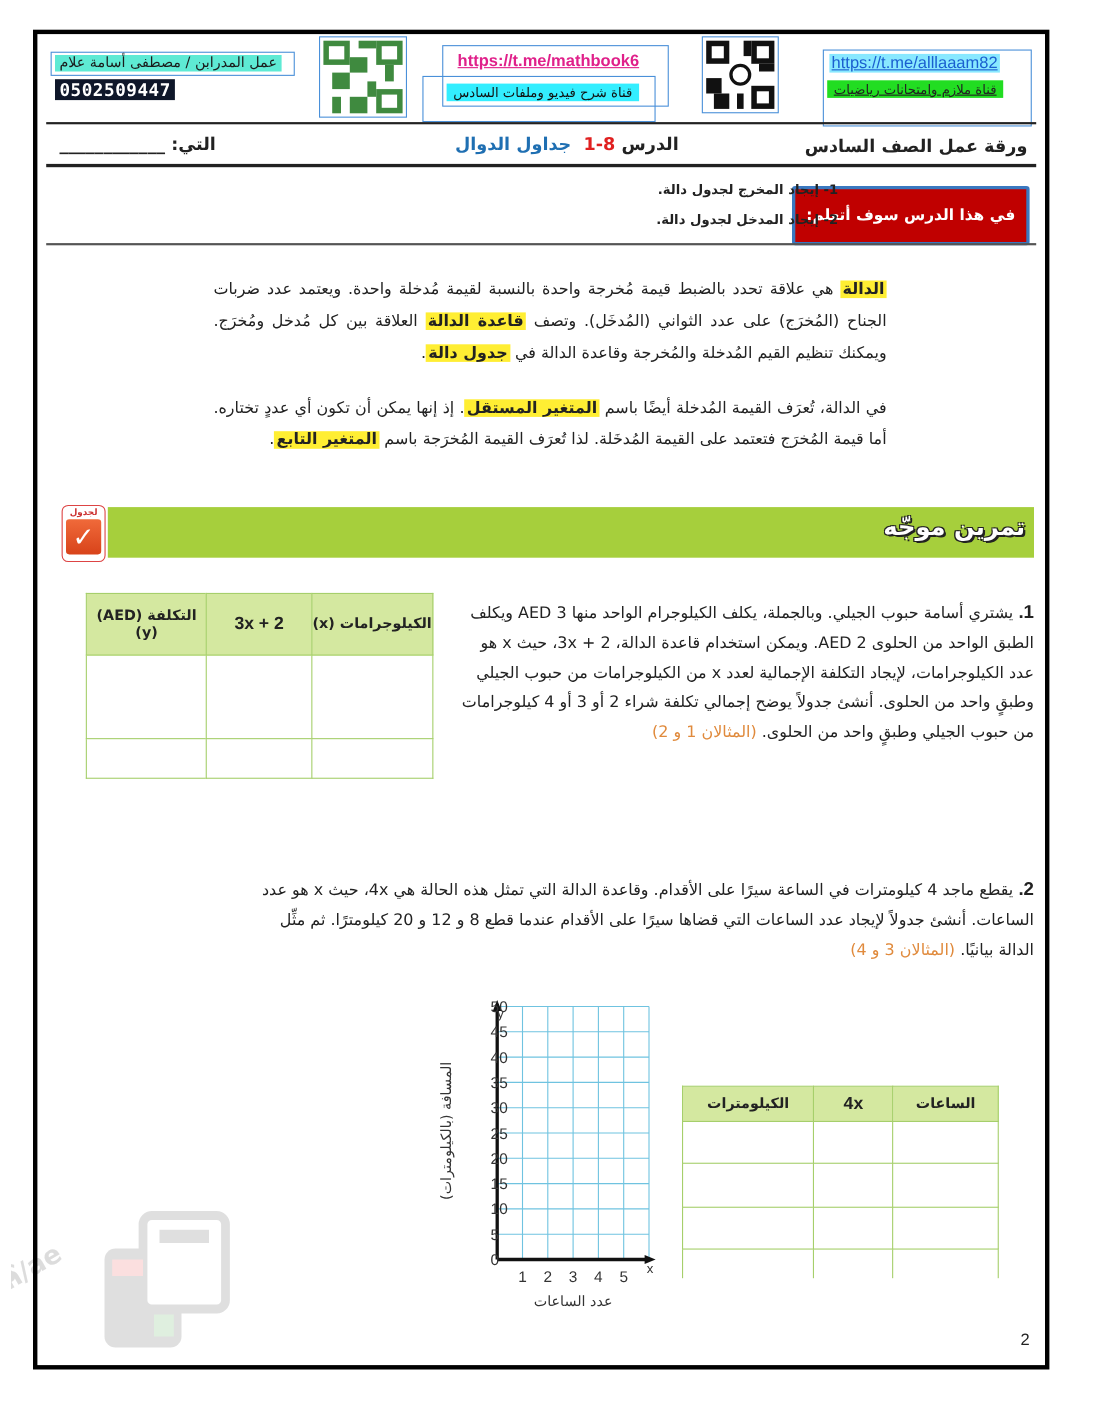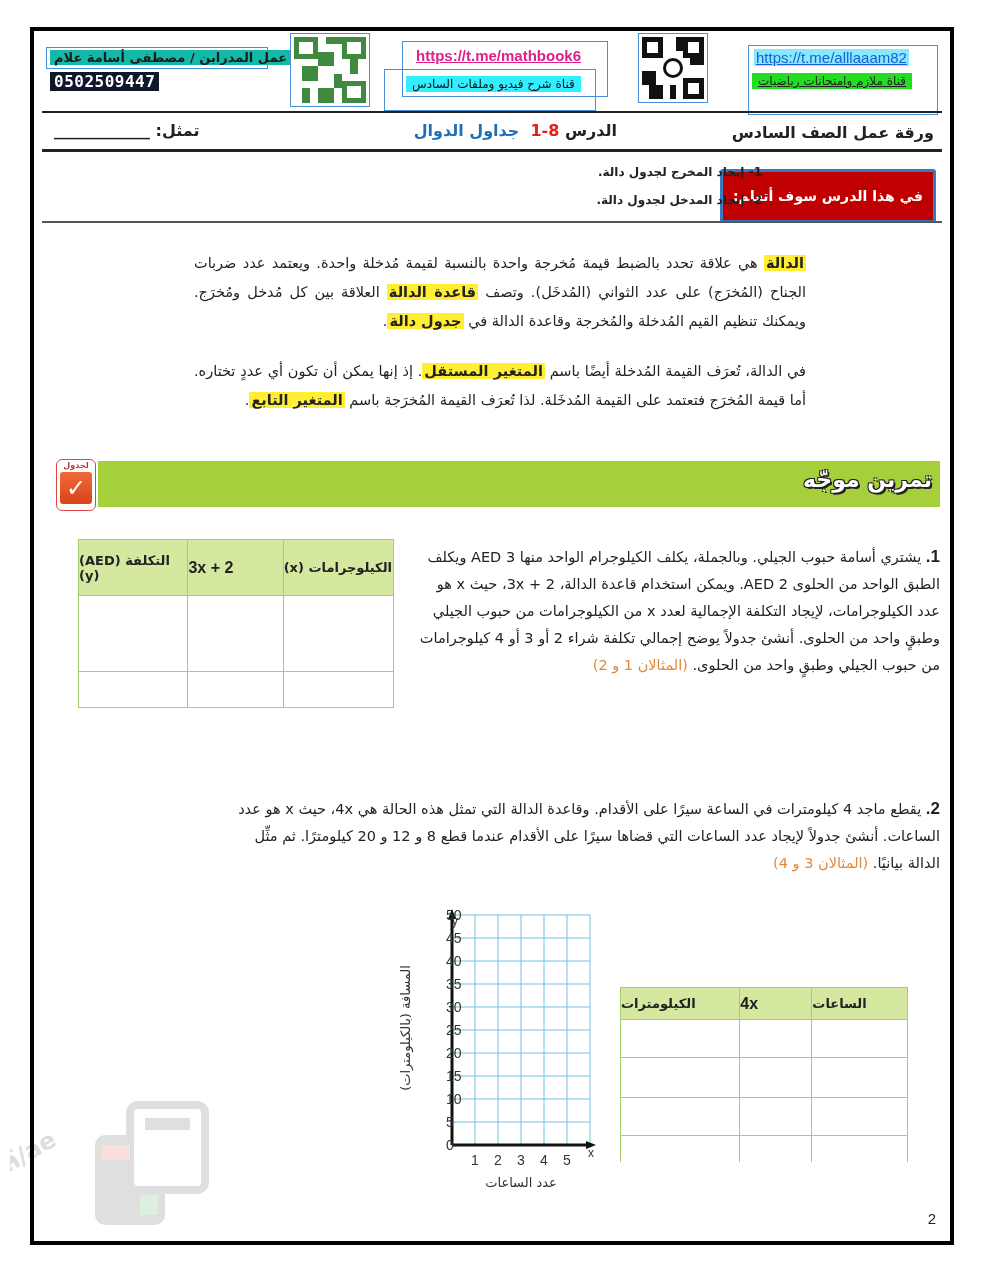--- a/index.html
+++ b/index.html
@@ -3,37 +3,37 @@
 <meta charset="utf-8">
 <style>
   html, body { margin:0; padding:0; background:#fff; }
   body { width:995px; height:1280px; position:relative; overflow:hidden; font-family:"DejaVu Sans", sans-serif; color:#222; }
   .page { position:absolute; left:30px; top:27px; width:924px; height:1218px; border:4px solid #000; box-sizing:border-box; }
   .abs { position:absolute; }
   .hdr-line { position:absolute; left:8px; right:8px; height:2px; background:#222; }
   .bluebox { position:absolute; border:1.5px solid #4a90d9; box-sizing:border-box; }
   .qr { position:absolute; display:grid; grid-template-columns:repeat(9,1fr); grid-template-rows:repeat(9,1fr); border:1.5px solid #4a90d9; box-sizing:border-box; padding:3px; gap:0; }
   .qr span { display:block; }
-  .author { background:#14b8a6; color:#1a1a1a; font-size:13px; font-weight:bold; padding:0 4px; white-space:nowrap; }
+  .author { background:#5eead4; color:#1a1a1a; font-size:13px; font-weight:normal; padding:0 4px; white-space:nowrap; }
   .phone { background:#0f172a; color:#fff; font-family:"DejaVu Sans Mono", monospace; font-weight:bold; font-size:16px; padding:0 4px; letter-spacing:0.5px; }
   .link { font-family:"Liberation Sans", sans-serif; font-size:15px; text-decoration:underline; white-space:nowrap; }
   .cyanbar { background:#33eeff; font-size:12px; padding:1px 6px; white-space:nowrap; color:#111; }
   .greenbar { background:#22dd22; font-size:12px; padding:1px 6px; white-space:nowrap; color:#222; text-decoration:underline; }
   .title-row { position:absolute; top:90px; left:8px; right:8px; height:28px; font-weight:bold; font-size:16px; }
   .learn-badge { position:absolute; background:#c00000; color:#fff; font-weight:bold; font-size:14px; padding:16px 10px; border:3px solid #3a78c0; border-radius:3px; white-space:nowrap; }
   .obj { position:absolute; font-size:12px; font-weight:bold; white-space:nowrap; }
   .para { position:absolute; font-size:14.5px; line-height:29px; text-align:justify; text-align-last:right; }
   .hl { background:#ffee33; font-weight:bold; padding:0 2px; }
   .greenband { position:absolute; background:#a6cf3c; }
   .band-title { position:absolute; font-size:22px; font-weight:bold; color:#fff; text-shadow: 2px 2px 0 #222, -1px -1px 0 #222, 1px -1px 0 #222, -1px 1px 0 #222; white-space:nowrap; }
   .check-icon { position:absolute; width:40px; height:52px; border:1.5px solid #d44; border-radius:6px; background:#fff; box-sizing:border-box; }
   .check-icon .lbl { font-size:8px; color:#c33; text-align:center; line-height:12px; font-weight:bold; }
   .check-icon .box { margin:0 3px; height:32px; background:linear-gradient(#f06a3a,#d8431a); border-radius:3px; color:#fff; font-size:24px; text-align:center; line-height:32px; }
   table.gt { position:absolute; border-collapse:collapse; }
-  table.gt td, table.gt th { border:1.5px solid #a6cf6b; padding:0; text-align:left; }
+  table.gt td, table.gt th { border:1.5px solid #a6cf6b; padding:0; text-align:center; }
   table.gt th { background:#d4e8a0; font-weight:bold; font-size:13px; }
   .q { position:absolute; font-size:14.5px; line-height:27px; }
   .qnum { font-weight:bold; font-family:"Liberation Sans", sans-serif; font-size:17px; }
   .ref { color:#e08a3c; }
   .graph { position:absolute; }
   .graph-lbl { font-family:"Liberation Sans", sans-serif; font-size:14px; color:#333; }
   .watermark { position:absolute; left:10px; top:1030px; width:270px; height:240px; opacity:0.18; pointer-events:none; }
 </style>
 </head>
 <body>
@@ -93,21 +93,21 @@
   <div class="hdr-line" style="top:80px;"></div>
 
   <div class="title-row">
     <span class="abs" style="right:8px;top:2px;">ورقة عمل الصف السادس</span>
     <span class="abs" style="right:325px;top:0px;white-space:nowrap;">
       <span>الدرس</span>
       <span style="color:#e02020;">8-1</span>
       &nbsp;<span style="color:#1f6fb2;">جداول الدوال</span>
     </span>
     <span class="abs" style="left:12px;top:0px;white-space:nowrap;">
-      <span>تمثل:</span>
+      <span>التي:</span>
       <span>____________</span>
     </span>
   </div>
   <div class="hdr-line" style="top:118px;height:3px;"></div>
 
   <div class="learn-badge" style="right:14px;top:138px;">في هذا الدرس سوف أتعلم:</div>
   <div class="obj" style="right:188px;top:134px;">1- إيجاد المخرج لجدول دالة.</div>
   <div class="obj" style="right:188px;top:162px;">2- إيجاد المدخل لجدول دالة.</div>
   <div class="hdr-line" style="top:190px;height:2px;background:#555;"></div>
 

